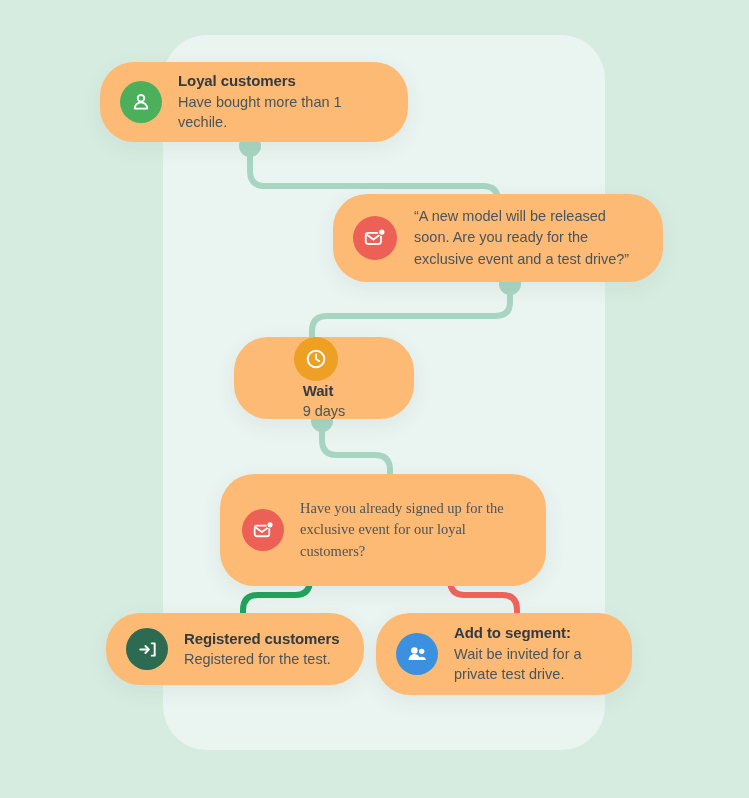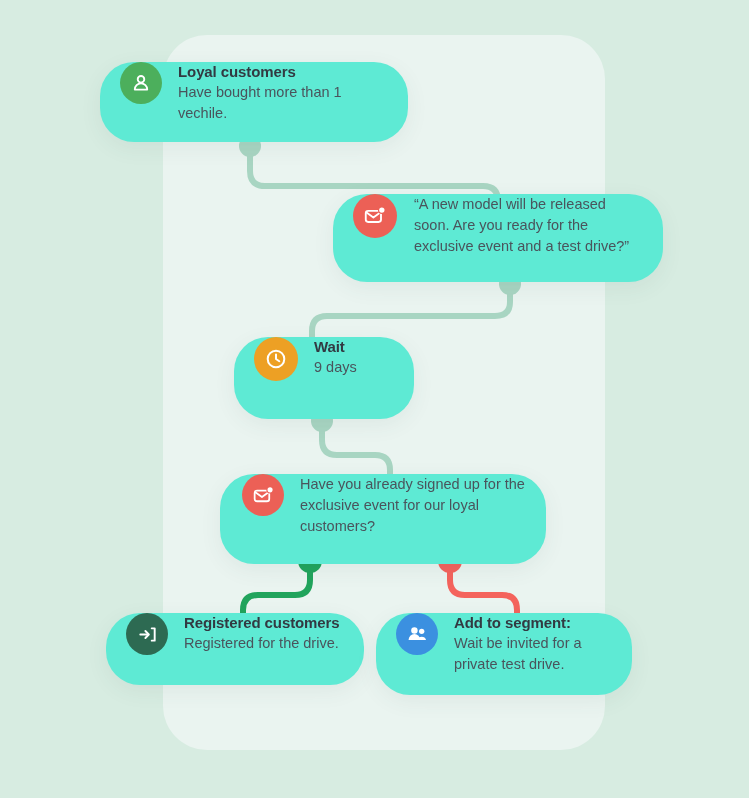--- a/index.html
+++ b/index.html
@@ -40,22 +40,22 @@
     left: 0; top: 0;
     width: 749px;
     height: 798px;
     pointer-events: none;
   }
 
   
   .card {
     position: absolute;
     display: flex;
-    align-items: flex-start;
-    background: #5eead4;
+    align-items: center;
+    background: #fdba74;
     border-radius: 34px;
     box-shadow: 0 6px 22px rgba(60, 90, 80, 0.07);
   }
 
   .card-icon {
     flex: 0 0 auto;
     border-radius: 50%;
     display: flex;
     align-items: center;
     justify-content: center;
@@ -87,24 +87,24 @@
     line-height: 1.45;
   }
 
   
   #card-loyal          { left: 100px; top: 62px;  width: 308px; height: 80px;  padding: 0 22px 0 20px; }
   #card-loyal .card-icon  { width: 42px; height: 42px; margin-right: 16px; background: #4caf5c; }
 
   #card-email-1        { left: 333px; top: 194px; width: 330px; height: 88px; padding: 0 20px 0 20px; }
   #card-email-1 .card-icon{ width: 44px; height: 44px; margin-right: 17px; background: #ec6056; }
 
-  #card-wait           { left: 234px; top: 337px; width: 180px; height: 82px; padding: 0 20px 0 20px; }
+  #card-wait           { left: 234px; top: 337px; width: 180px; height: 82px; padding: 0 20px 0 20px; flex-direction: column; }
   #card-wait .card-icon   { width: 44px; height: 44px; margin-right: 16px; background: #eda024; }
 
-  #card-email-2        { left: 220px; top: 474px; width: 326px; height: 90px; padding: 0 20px 0 22px; }
+  #card-email-2        { left: 220px; top: 474px; width: 326px; height: 112px; padding: 0 20px 0 22px; font-family: Liberation Serif, serif; }
   #card-email-2 .card-icon{ width: 42px; height: 42px; margin-right: 16px; background: #ec6056; }
 
   #card-registered     { left: 106px; top: 613px; width: 258px; height: 72px; padding: 0 20px 0 20px; }
   #card-registered .card-icon { width: 42px; height: 42px; margin-right: 16px; background: #2d6a52; }
 
   #card-segment        { left: 376px; top: 613px; width: 256px; height: 82px; padding: 0 18px 0 20px; }
   #card-segment .card-icon{ width: 42px; height: 42px; margin-right: 16px; background: #3b90e0; }
 
   .icon-svg { display: block; }
 </style>
@@ -200,21 +200,21 @@
   <div class="card" id="card-registered">
     <div class="card-icon">
       <svg class="icon-svg" width="23" height="23" viewBox="0 0 24 24" fill="none" stroke="#ffffff" stroke-width="2" stroke-linecap="round" stroke-linejoin="round">
         <path d="M4.5 12h8.2"></path>
         <path d="M9.8 8.4L13.4 12l-3.6 3.6"></path>
         <path d="M16.4 5.6h3.1v12.8h-3.1"></path>
       </svg>
     </div>
     <div class="card-body">
       <div class="card-title">Registered customers</div>
-      <div class="card-sub">Registered for the drive.</div>
+      <div class="card-sub">Registered for the test.</div>
     </div>
   </div>
 
   <div class="card" id="card-segment">
     <div class="card-icon">
       <svg class="icon-svg" width="24" height="24" viewBox="0 0 26 26" fill="#ffffff">
         <circle cx="10.2" cy="9.2" r="3.5"></circle>
         <path d="M3.9 19.4a6.3 6.3 0 0 1 12.6 0z"></path>
         <circle cx="18.1" cy="10.1" r="2.9"></circle>
         <path d="M13.4 19.4a4.9 4.9 0 0 1 9.4 0z"></path>

